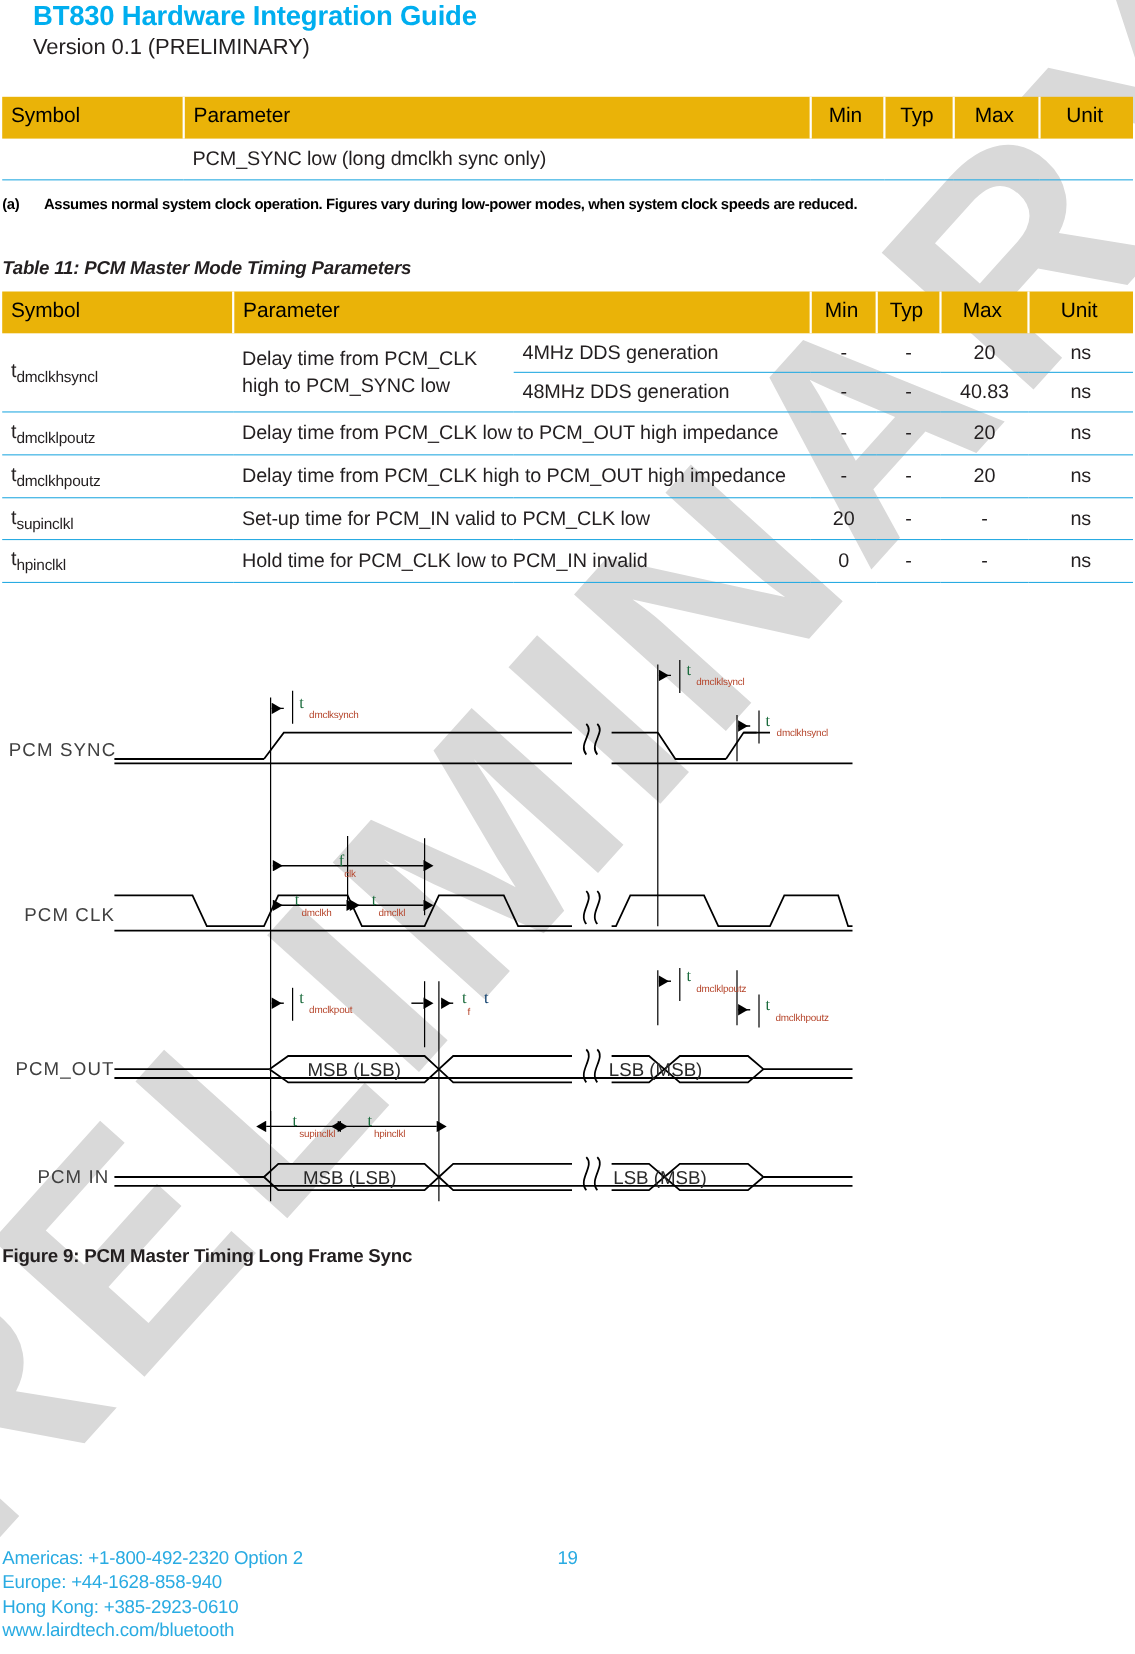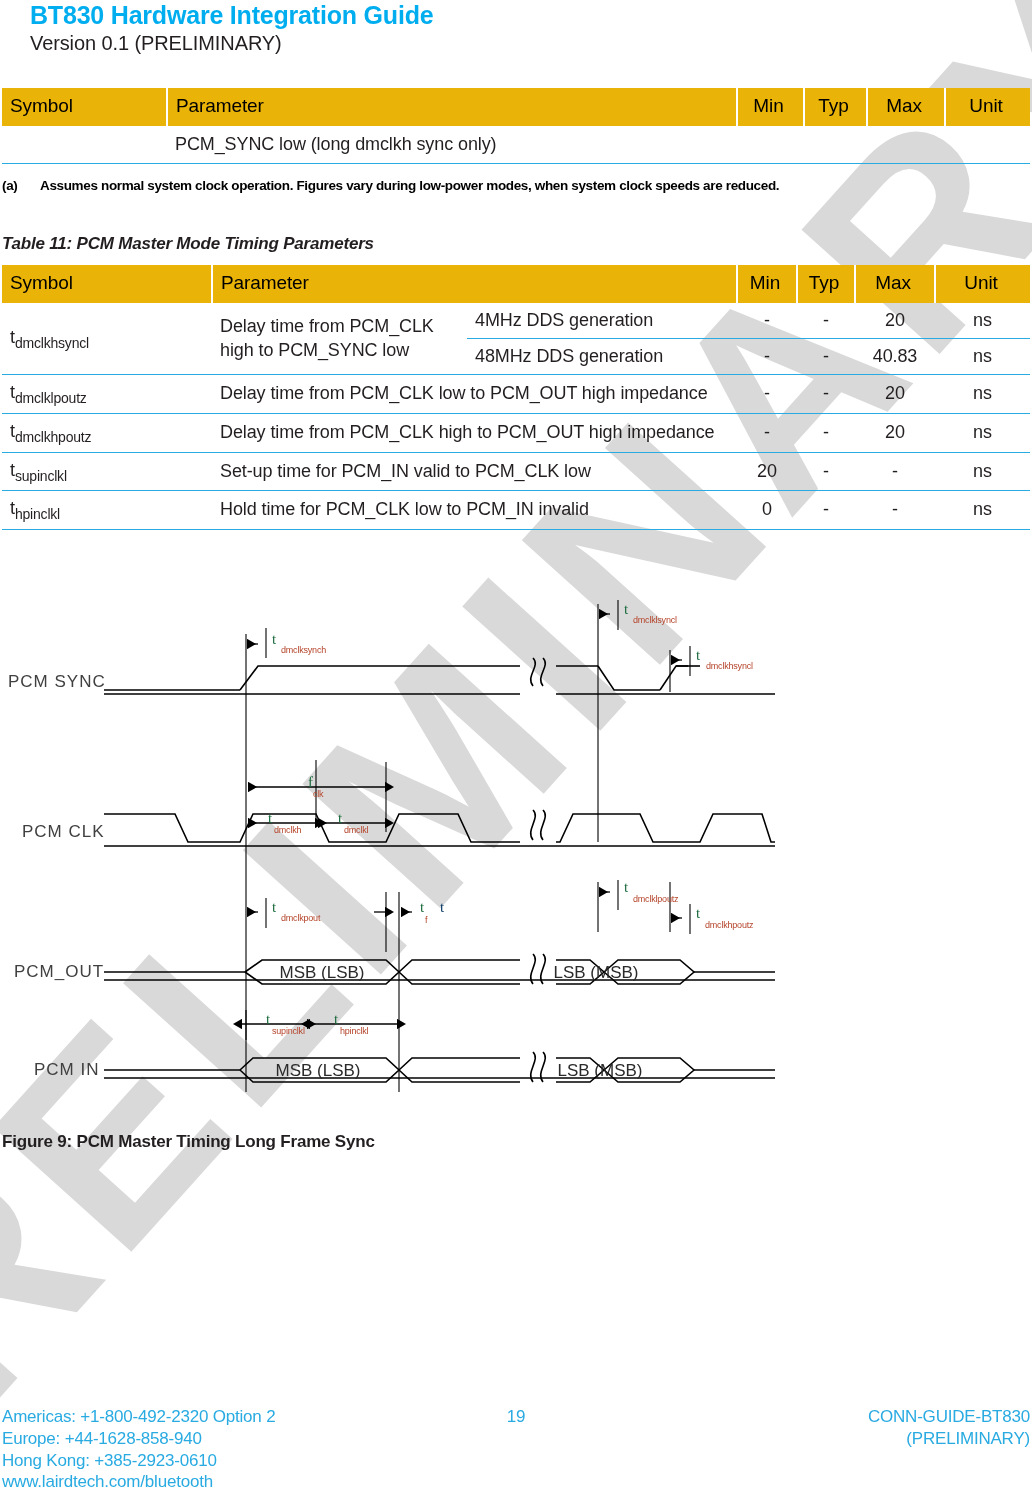--- a/index.html
+++ b/index.html
@@ -493,17 +493,13 @@
 <div id="figure-caption">Figure 9: PCM Master Timing Long Frame Sync</div>
 
 <div id="doc-footer">
   <div id="footer-left">
     <div>Americas: +1-800-492-2320 Option 2</div>
     <div>Europe: +44-1628-858-940</div>
     <div>Hong Kong: +385-2923-0610</div>
     <div>www.lairdtech.com/bluetooth</div>
   </div>
   <div id="footer-center">19</div>
-  <div id="footer-right">
-    <div>CONN-GUIDE-BT830</div>
-    <div>(PRELIMINARY)</div>
-  </div>
 </div>
 
 </body></html>

